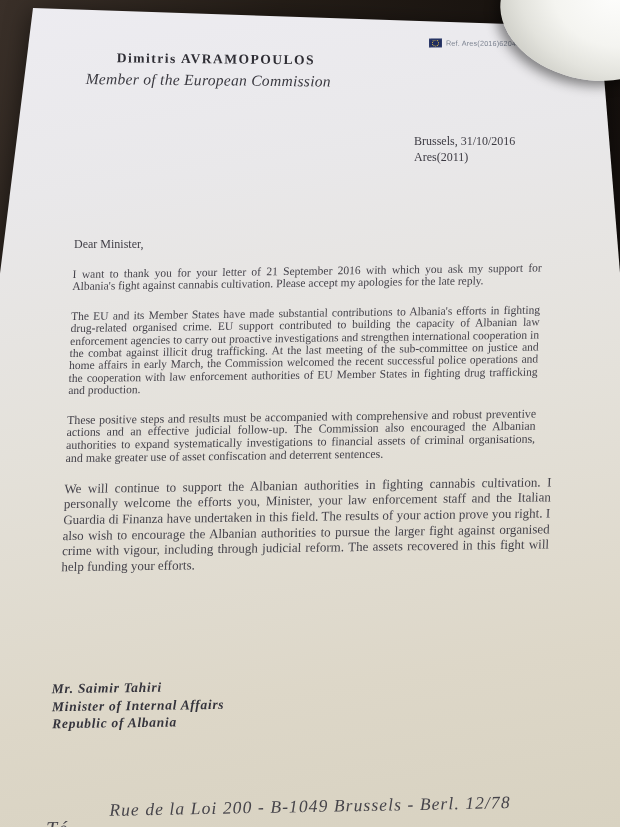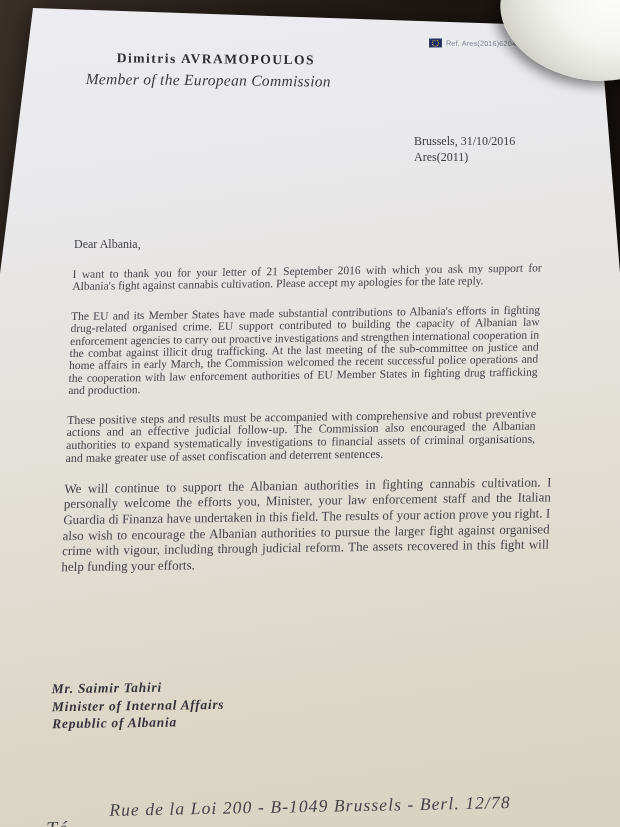--- a/index.html
+++ b/index.html
@@ -67,21 +67,21 @@
   <div class="sender">
     <div class="sender-name">Dimitris AVRAMOPOULOS</div>
     <div class="sender-title">Member of the European Commission</div>
   </div>
 
   <div class="dateline">
     <div>Brussels, 31/10/2016</div>
     <div>Ares(2011)</div>
   </div>
 
-  <div class="salutation">Dear Albania,</div>
+  <div class="salutation">Dear Minister,</div>
 
   <div class="paragraphs">
     <p class="p1">I want to thank you for your letter of 21 September 2016 with which you ask my support for Albania's fight against cannabis cultivation. Please accept my apologies for the late reply.</p>
     <p class="p2">The EU and its Member States have made substantial contributions to Albania's efforts in fighting drug-related organised crime. EU support contributed to building the capacity of Albanian law enforcement agencies to carry out proactive investigations and strengthen international cooperation in the combat against illicit drug trafficking. At the last meeting of the sub-committee on justice and home affairs in early March, the Commission welcomed the recent successful police operations and the cooperation with law enforcement authorities of EU Member States in fighting drug trafficking and production.</p>
     <p class="p3">These positive steps and results must be accompanied with comprehensive and robust preventive actions and an effective judicial follow-up. The Commission also encouraged the Albanian authorities to expand systematically investigations to financial assets of criminal organisations, and make greater use of asset confiscation and deterrent sentences.</p>
     <p class="p4">We will continue to support the Albanian authorities in fighting cannabis cultivation. I personally welcome the efforts you, Minister, your law enforcement staff and the Italian Guardia di Finanza have undertaken in this field. The results of your action prove you right. I also wish to encourage the Albanian authorities to pursue the larger fight against organised crime with vigour, including through judicial reform. The assets recovered in this fight will help funding your efforts.</p>
   </div>
 
   <div class="recipient">
     <div>Mr. Saimir Tahiri</div>

